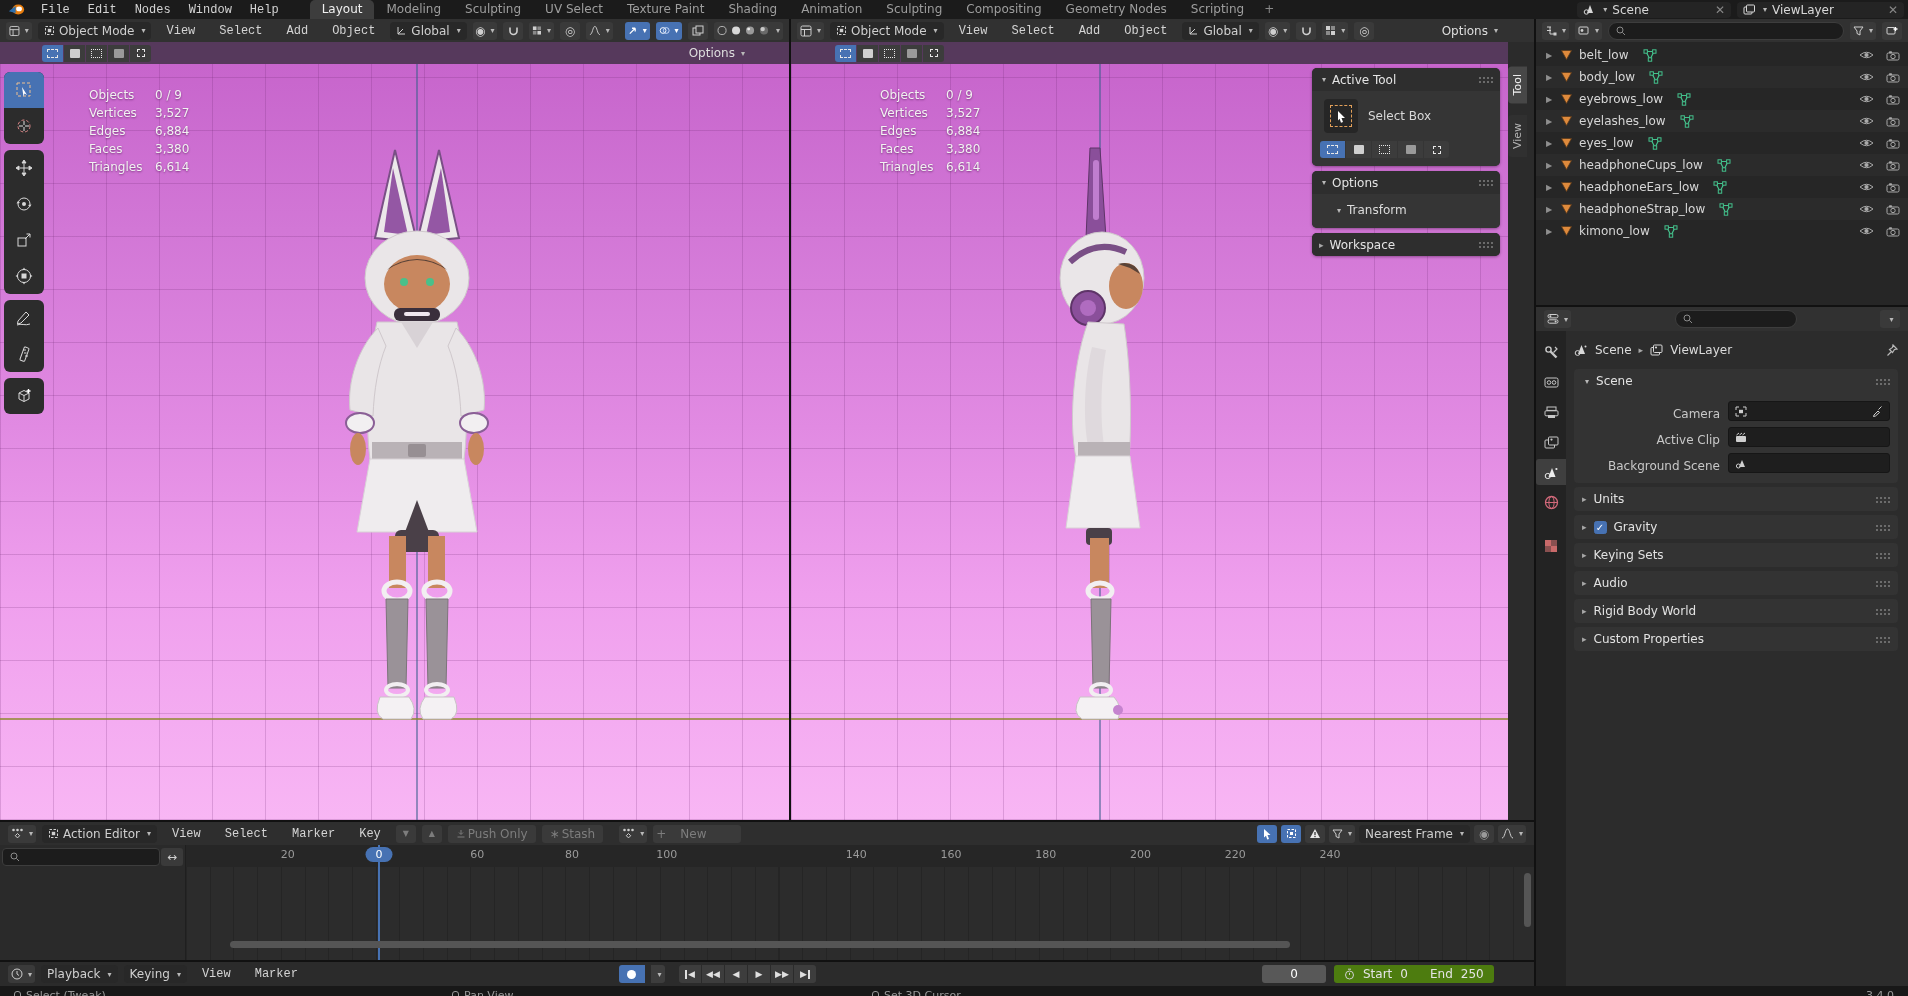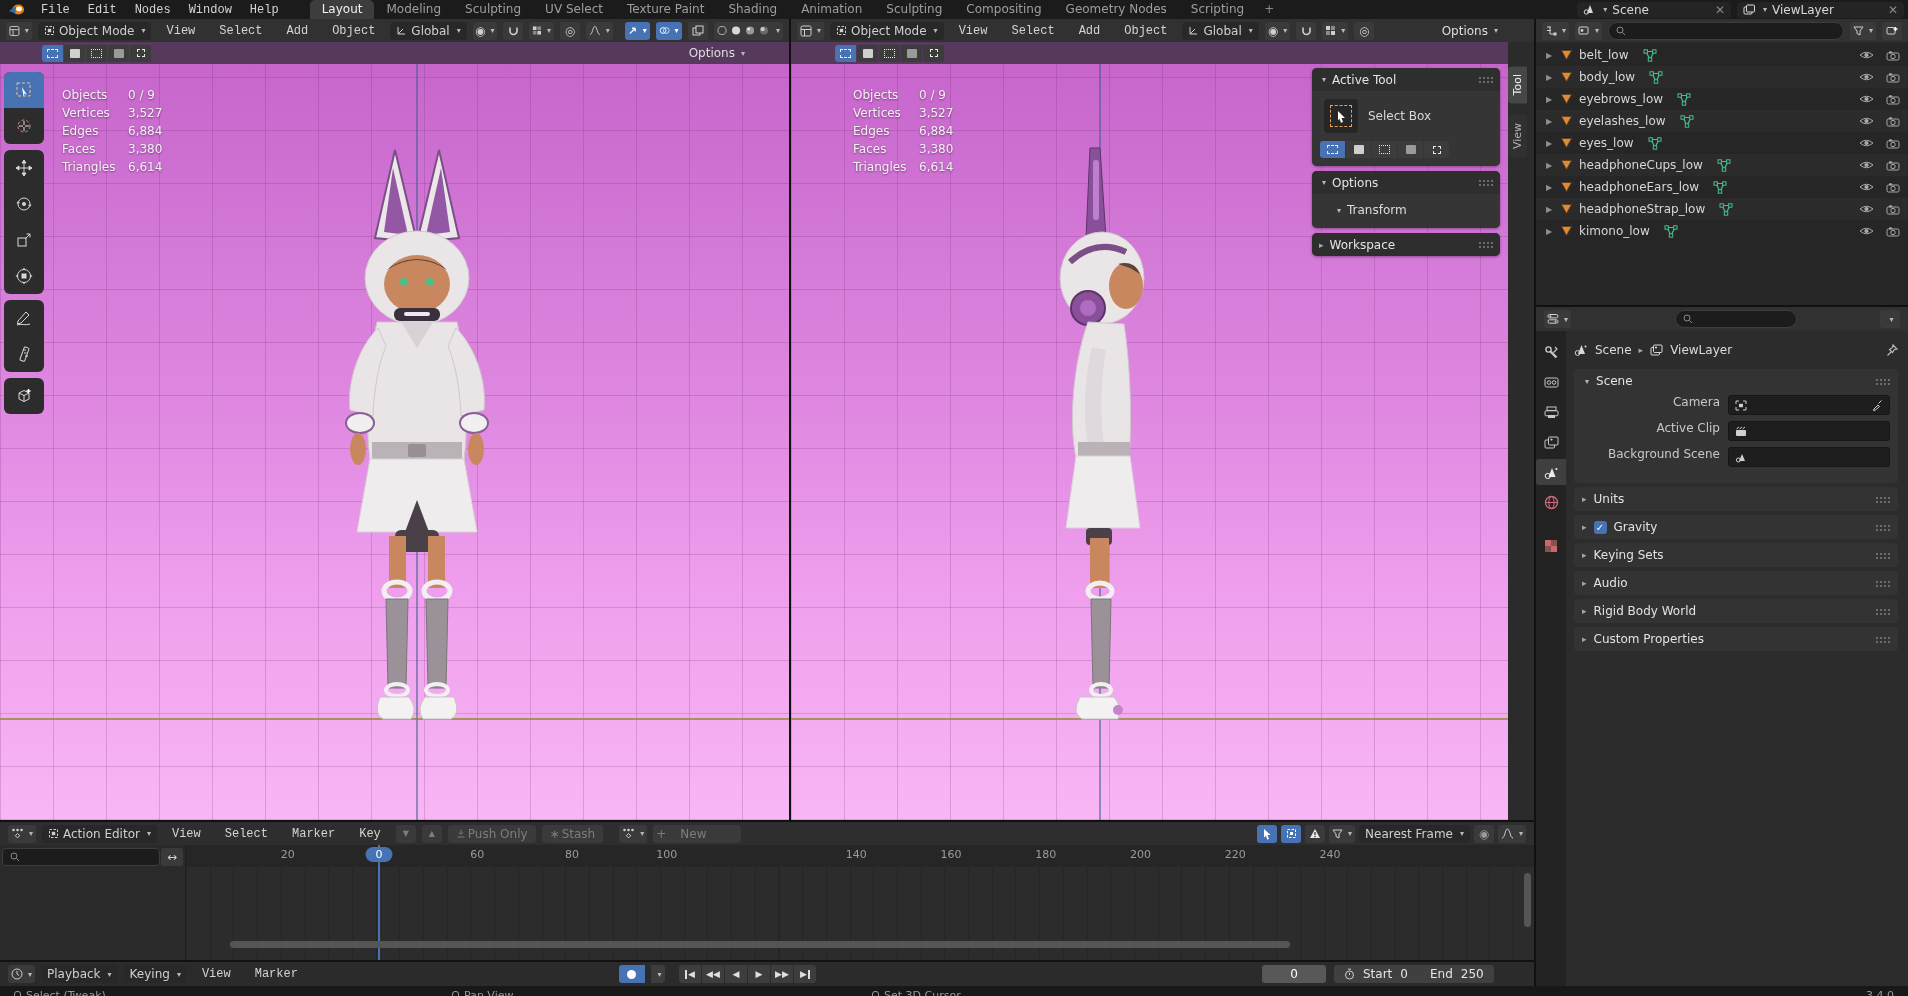--- a/index.html
+++ b/index.html
@@ -61,21 +61,21 @@
       repeating-linear-gradient(90deg, rgba(104,36,108,.20) 0 1px, transparent 1px 53px),
       repeating-linear-gradient(0deg,  rgba(104,36,108,.20) 0 1px, transparent 1px 53px),
       linear-gradient(180deg,#c765cc 0%,#d277d6 22%,#e18ae2 48%,#ef9fed 70%,#f8b6f4 100%);
   }
   .axis-z { position:absolute; top:0; bottom:0; width:2px; background:rgba(63,94,142,.55); }
   .axis-ground { position:absolute; left:0; right:0; top:654px; height:2px; background:rgba(142,138,44,.75); }
 
   .stats { position:absolute; left:62px; top:22px; line-height:18px; color:#f2f2f2;
            text-shadow:0 1px 2px rgba(60,10,60,.55); }
   .stats .row { display:flex; }
-  .stats .lab { width:66px; }
+  .stats .lab { width:66px;margin-left:27px; }
   .stats .val { }
 
   
   .toolcol { position:absolute; left:4px; top:8px; width:40px; display:flex; flex-direction:column; gap:6px; }
   .toolgrp { background:#2c2c2c; border-radius:6px; overflow:hidden; display:flex; flex-direction:column; }
   .toolbtn { height:36px; display:flex; align-items:center; justify-content:center; color:#d8d8d8; }
   .toolbtn.on { background:#4772b3; }
 
   
   #tool-npanel { position:absolute; right:8px; top:4px; width:188px; display:flex; flex-direction:column;
@@ -129,21 +129,21 @@
   .ptab { width:30px; height:26px; display:flex; align-items:center; justify-content:center; border-radius:3px 0 0 3px; }
   .ptab.on { background:#3f3f3f; }
   .ptab.gap { height:10px; }
   .pcontent { position:absolute; left:30px; top:24px; right:0; bottom:0; padding:8px 10px 0 8px; }
   .crumb { display:flex; align-items:center; gap:7px; height:22px; color:#dcdcdc; margin-bottom:8px; }
   .crumb .pin { margin-left:auto; }
   .ppanel { background:#333333; border-radius:4px; margin-bottom:4px; }
   .ppanel-h { height:24px; display:flex; align-items:center; gap:7px; padding:0 8px; color:#e2e2e2; }
   .ppanel-h .grip { margin-left:auto; }
   .ppanel-b { padding:2px 8px 10px; }
-  .prow { display:flex; align-items:flex-start; height:26px; gap:8px; }
+  .prow { display:flex; align-items:flex-end; height:26px; gap:8px; }
   .prow .plab { width:138px; text-align:right; color:#c8c8c8; }
   .pfield { flex:1; height:20px; background:#1e1e1e; border-radius:3px; display:flex; align-items:center;
             padding:0 6px; gap:6px; border:1px solid #161616; }
   .pfield .eyed { margin-left:auto; }
 
   
   #dopesheet { position:absolute; left:0; top:822px; width:1534px; height:138px; background:#2a2a2a; }
   #ds-header { height:23px; background:#2e2e2e; display:flex; align-items:center; gap:6px; padding:0 8px;
                font-size:12px; white-space:nowrap; }
   .grayed { color:#7d7d7d; }
@@ -175,21 +175,21 @@
   .tbtn:first-child { border-radius:3px 0 0 3px; }
   .tbtn:last-child { border-radius:0 3px 3px 0; }
   .tbtn .bar { width:2px; height:9px; background:#e0e0e0; }
   .rec { width:26px; height:18px; background:#4772b3; border-radius:3px 0 0 3px; display:flex;
          align-items:center; justify-content:center; }
   .rec-dd { width:14px; height:18px; background:#3d3d3d; border-radius:0 3px 3px 0; display:flex;
             align-items:center; justify-content:center; }
   .frame-field { position:absolute; left:1262px; width:64px; height:18px; background:#585858; border-radius:3px;
                  color:#fff; display:flex; align-items:center; justify-content:center; }
   .range-group { position:absolute; left:1334px; display:flex; align-items:center; height:18px;
-                 background:#404040; border-radius:3px; padding:0 10px; gap:8px; color:#e4e4e4; }
+                 background:#4d7c0f; border-radius:3px; padding:0 10px; gap:8px; color:#e4e4e4; }
 
   
   #statusbar { position:absolute; left:0; top:986px; width:1908px; height:10px; background:#181818;
                overflow:hidden; color:#9a9a9a; font-size:11px; }
   #statusbar .item { position:absolute; top:3px; display:flex; gap:5px; align-items:center; }
   .mouse-ic { width:7px; height:10px; border:1px solid #9a9a9a; border-radius:3px; }
 </style>
 </head>
 <body>
 

